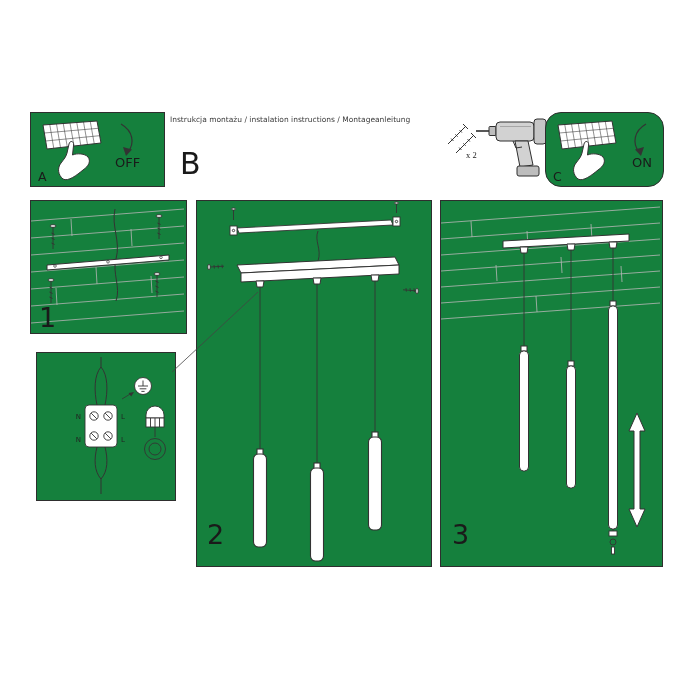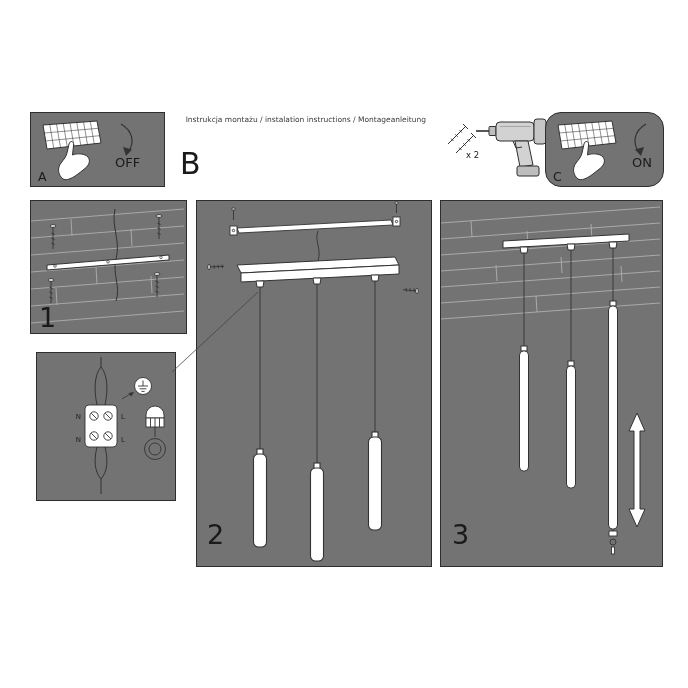--- a/index.html
+++ b/index.html
@@ -1,29 +1,29 @@
 <!DOCTYPE html>
 <html><head>
 <meta charset="utf-8">
 <style>
   html,body{margin:0;padding:0;}
   body{
     width:688px;height:688px;position:relative;overflow:hidden;
     background:#ffffff;color:#222;
     font-family:"DejaVu Sans", sans-serif;
   }
-  .frame{position:absolute;border:1px solid #2e2e2e;background:#737373;}
+  .frame{position:absolute;border:1px solid #2e2e2e;background:#15803d;}
   .abs{position:absolute;}
   svg{position:absolute;overflow:visible;display:block;}
   svg text{font-family:"DejaVu Sans",sans-serif;fill:#222;}
   .corner-label{position:absolute;left:7px;bottom:2px;font-size:12.5px;color:#1a1a1a;}
   .state-label{position:absolute;font-size:13px;color:#1a1a1a;}
   .step-num{position:absolute;font-size:27px;color:#1a1a1a;}
   .big-b{position:absolute;left:180px;top:146px;font-size:30px;color:#1a1a1a;}
-  .title{position:absolute;left:170px;top:112px;width:256px;text-align:right;
+  .title{position:absolute;left:170px;top:112px;width:256px;text-align:left;
          font-size:7.5px;line-height:15.5px;color:#3a3a3a;white-space:nowrap;}
   .xcount{position:absolute;font-size:8.5px;color:#1a1a1a;}
 </style>
 </head>
 <body>
 
 <div class="abs" style="left:0;top:0;width:688px;height:688px;">
 
   <div class="frame" style="left:30px;top:112px;width:133px;height:73px;">
     <svg style="left:4px;top:4px;" width="78" height="66" viewBox="0 0 78 66">
@@ -63,21 +63,21 @@
         <line x1="10.4" y1="16.4" x2="12.6" y2="18.7"></line>
         <line x1="14.6" y1="12.2" x2="16.8" y2="14.5"></line>
         <line x1="18" y1="6" x2="23" y2="11"></line>
         <line x1="11" y1="35" x2="28" y2="18"></line>
         <line x1="14.2" y1="29.6" x2="16.4" y2="31.9"></line>
         <line x1="18.4" y1="25.4" x2="20.6" y2="27.7"></line>
         <line x1="22.6" y1="21.2" x2="24.8" y2="23.5"></line>
         <line x1="26" y1="15" x2="31" y2="20"></line>
       </g>
     </svg>
-    <span class="xcount" style="left:21px;top:42px;">x 2</span>
+    <span class="xcount" style="left:21px;top:42px;font-family:Liberation Serif, serif;">x 2</span>
     <svg style="left:30px;top:2px;" width="76" height="76" viewBox="0 0 76 76">
       <g stroke="#2f2f2f" stroke-width="1">
         <line x1="1" y1="21" x2="14" y2="21" stroke-width="1.6"></line>
         <rect x="14" y="16.5" width="7" height="9" rx="1" fill="#bdbdbd"></rect>
         <rect x="21" y="12" width="38" height="19" rx="4" fill="#d2d2d2"></rect>
         <rect x="59" y="9" width="12" height="25" rx="3" fill="#c6c6c6"></rect>
         <line x1="25" y1="16.5" x2="56" y2="16.5" stroke="#9a9a9a" stroke-width="0.8"></line>
         <path d="M40,31 L53,31 L58,55 L45,57 Z" fill="#d2d2d2"></path>
         <rect x="42" y="56" width="22" height="10" rx="2" fill="#bdbdbd"></rect>
         <path d="M38,31 l3,7 l6,-1" fill="none"></path>

